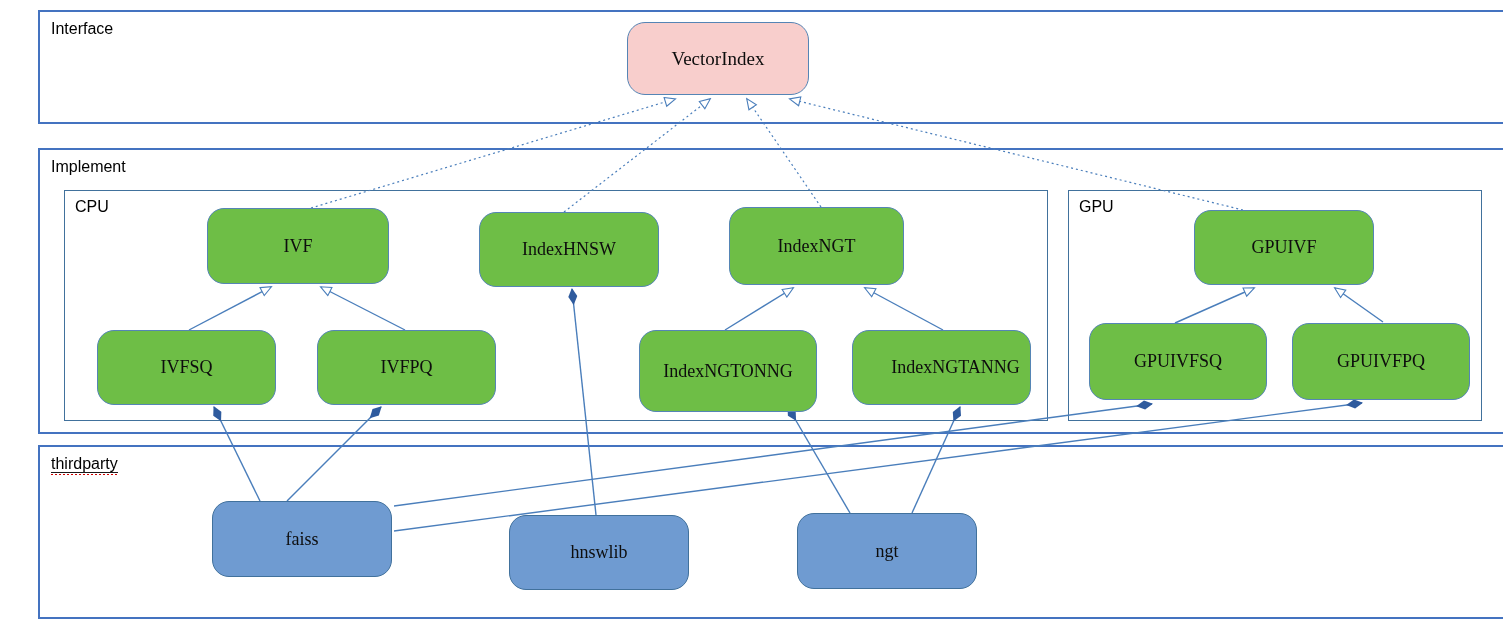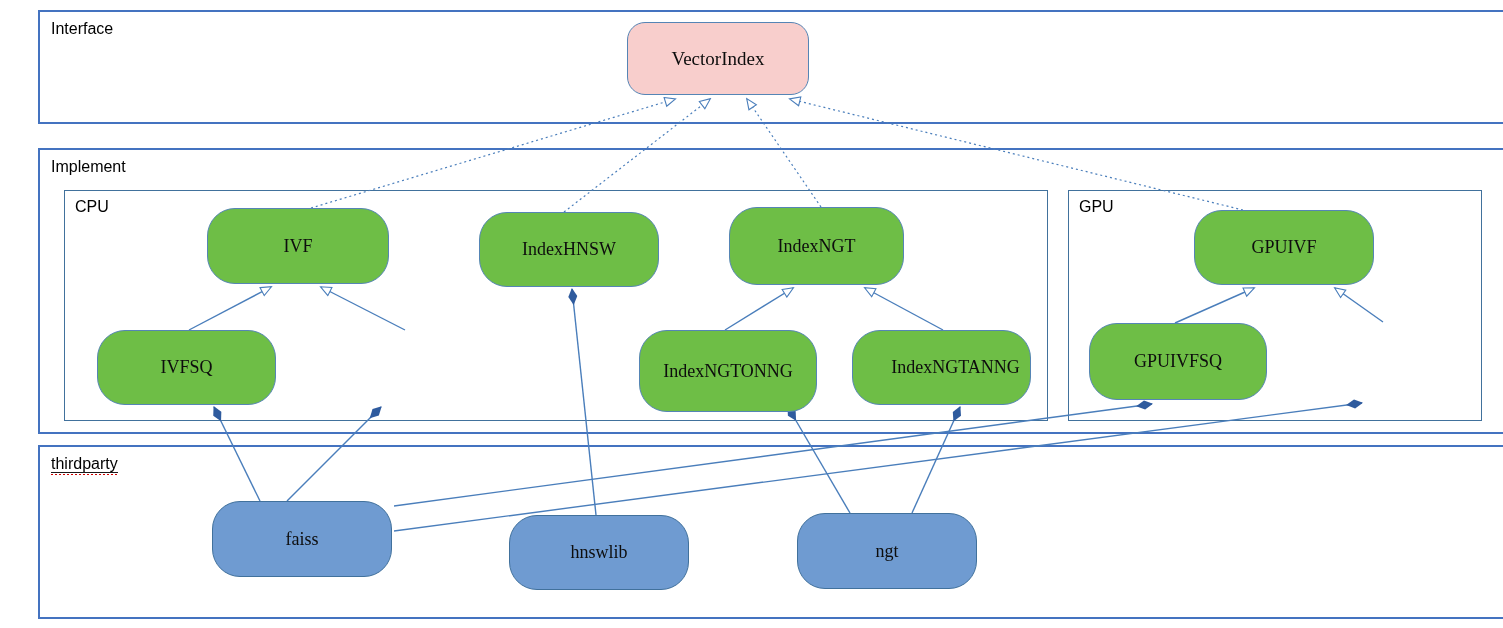--- a/index.html
+++ b/index.html
@@ -21,21 +21,21 @@
   
   .squiggle-wrap{display:inline-block;}
   .squiggle-wrap .u{border-bottom:1px solid #1a1a1a;padding-bottom:0px;}
   .squiggle{display:block;height:3px;margin-top:1px;
     background-image:linear-gradient(135deg,#cc0000 25%,transparent 25%),
                      linear-gradient(45deg,transparent 75%,#cc0000 75%);
     background-size:4px 3px;background-position:0 0,2px 0;}
 
   
   .node{position:absolute;display:flex;align-items:center;justify-content:center;
-        box-sizing:border-box;border-radius:28px;
+        box-sizing:border-box;border-radius:17px;
         font-family:"Liberation Serif", serif;font-size:18px;color:#0d0d0d;text-align:center;}
   .green{background:#6ebe46;border:1px solid #5585b5;}
   .blue{background:#6f9bd1;border:1px solid #41719c;}
   .pink{background:#f8cecc;border:1px solid #5585b5;border-radius:18px;font-size:19px;}
 
   #n-vectorindex{left:603px;top:22px;width:182px;height:73px;}
   #n-ivf{left:183px;top:208px;width:182px;height:76px;}
   #n-indexhnsw{left:455px;top:212px;width:180px;height:75px;}
   #n-indexngt{left:705px;top:207px;width:175px;height:78px;}
   #n-gpuivf{left:1170px;top:210px;width:180px;height:75px;}
@@ -126,28 +126,34 @@
   <div class="node green" id="n-indexngt">
     <span>IndexNGT</span>
   </div>
   <div class="node green" id="n-gpuivf">
     <span>GPUIVF</span>
   </div>
 
   <div class="node green" id="n-ivfsq">
     <span>IVFSQ</span>
   </div>
+  <div class="node green" id="n-ivfpq">
+    <span>IVFPQ</span>
+  </div>
   <div class="node green" id="n-indexngtonng">
     <span>IndexNGTONNG</span>
   </div>
   <div class="node green" id="n-indexngtanng">
     <span>IndexNGTANNG</span>
   </div>
   <div class="node green" id="n-gpuivfsq">
     <span>GPUIVFSQ</span>
+  </div>
+  <div class="node green" id="n-gpuivfpq">
+    <span>GPUIVFPQ</span>
   </div>
 
   <div class="node blue" id="n-faiss">
     <span>faiss</span>
   </div>
   <div class="node blue" id="n-hnswlib">
     <span>hnswlib</span>
   </div>
   <div class="node blue" id="n-ngt">
     <span>ngt</span>

